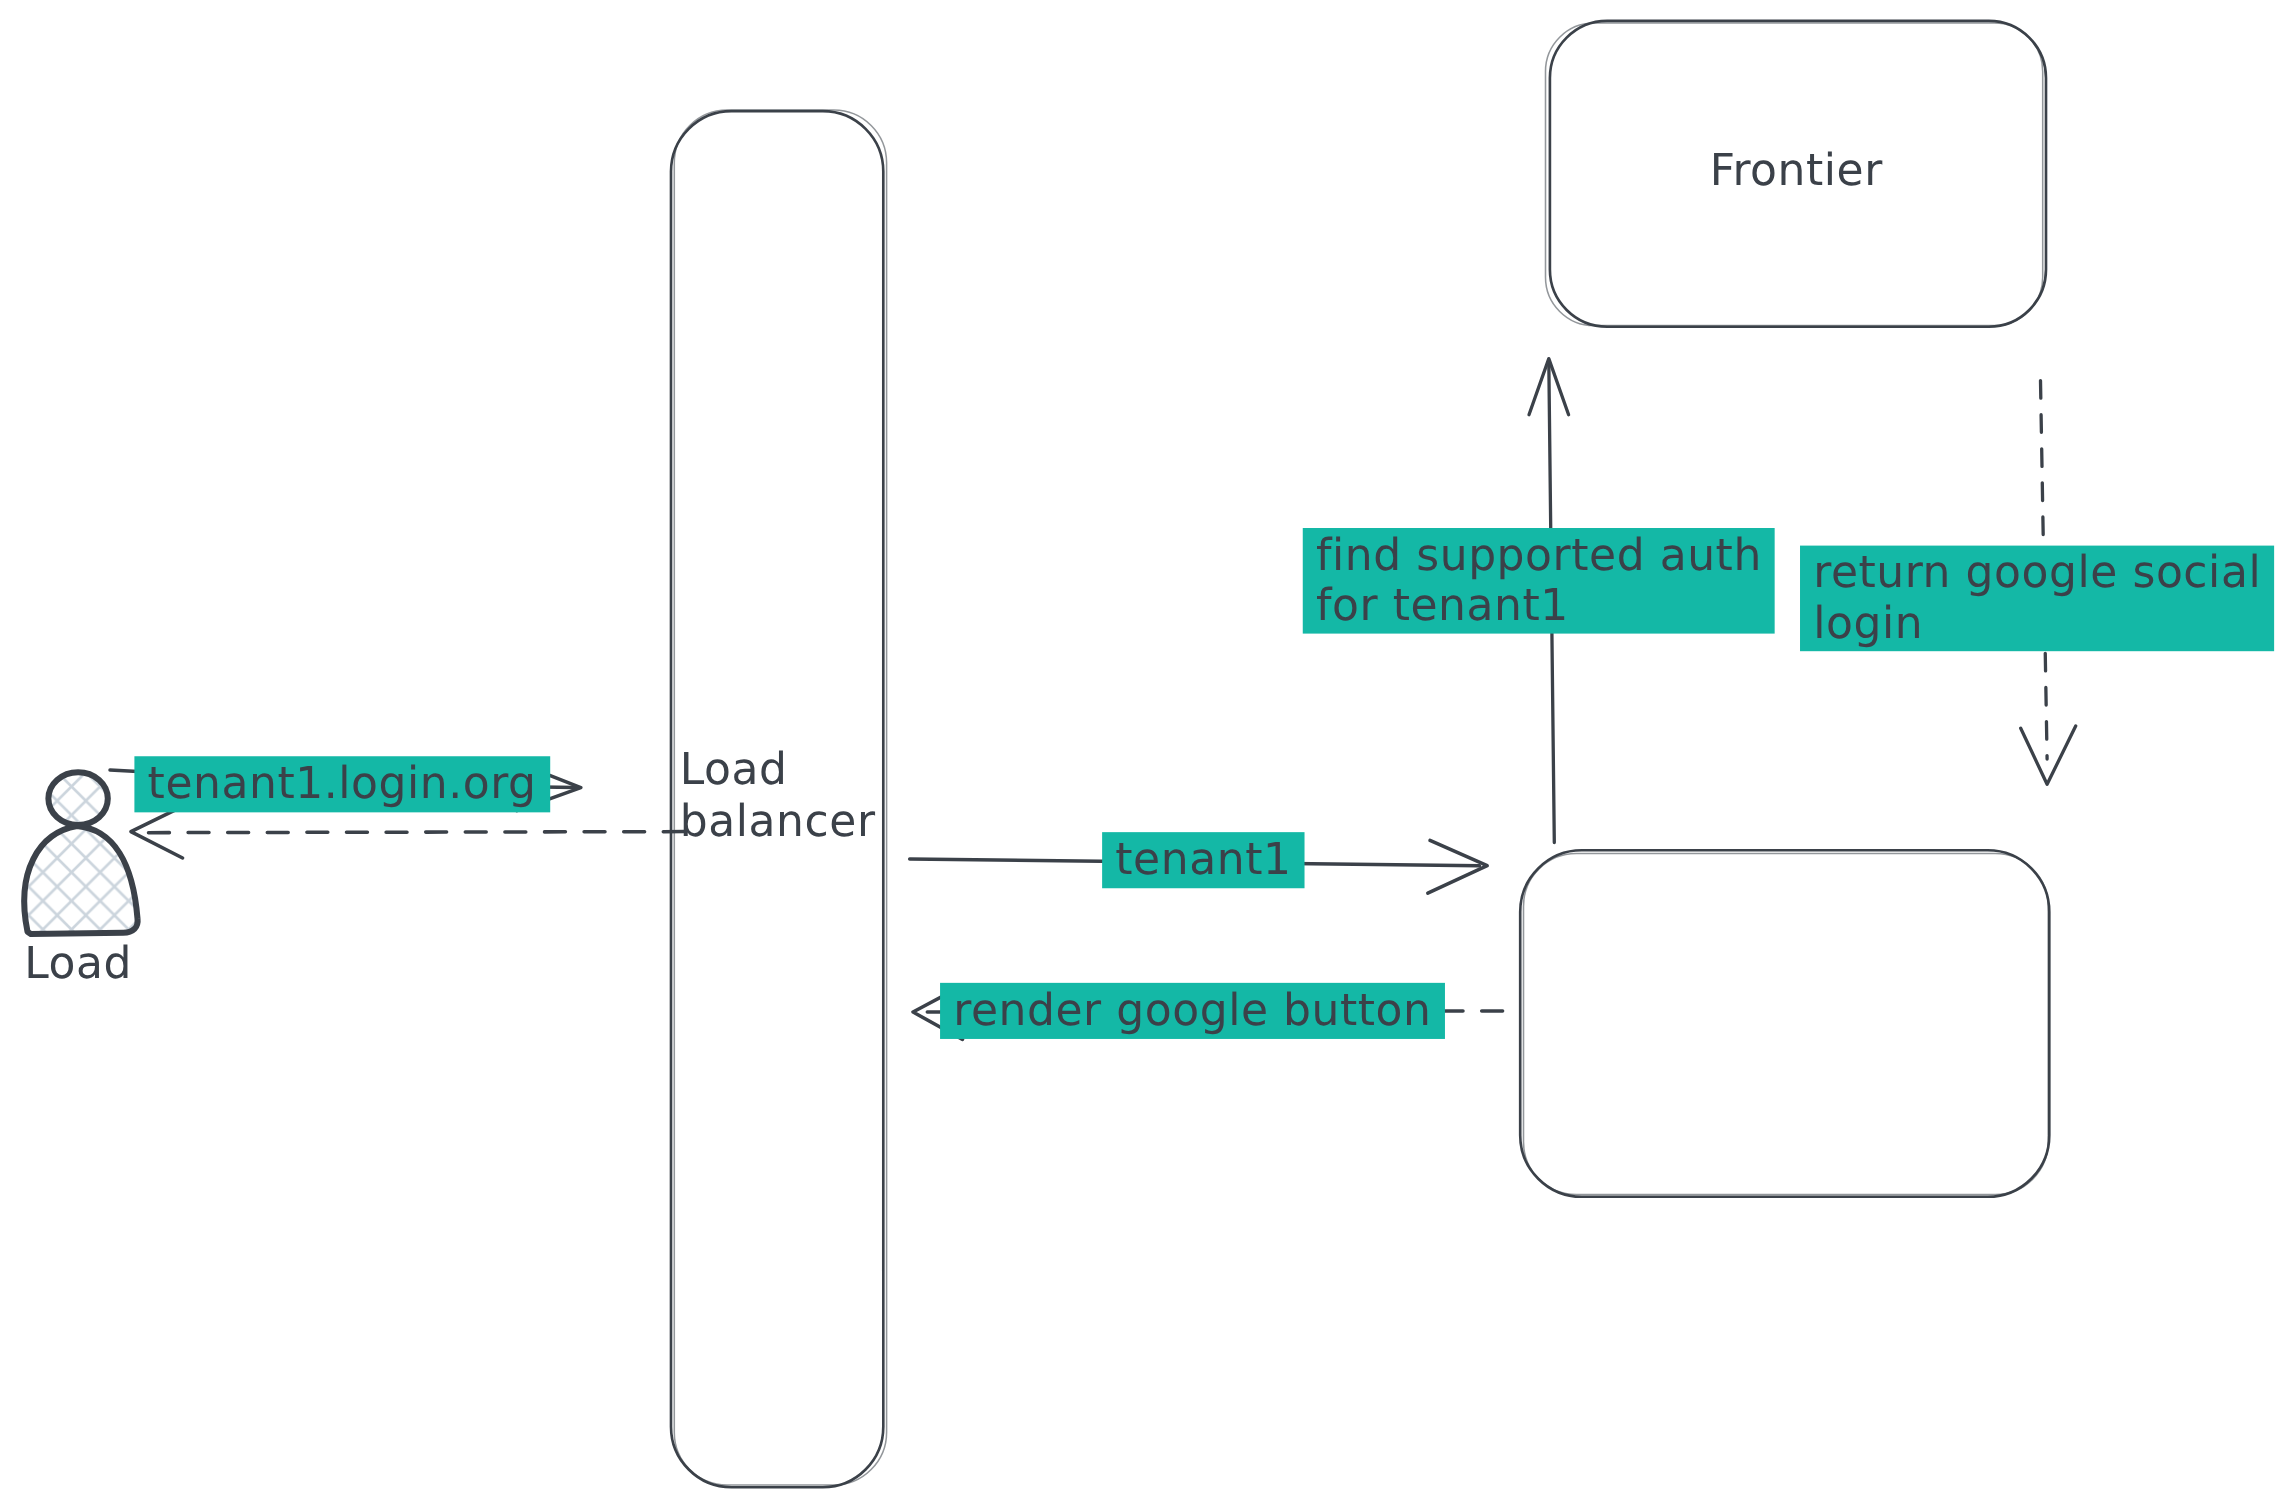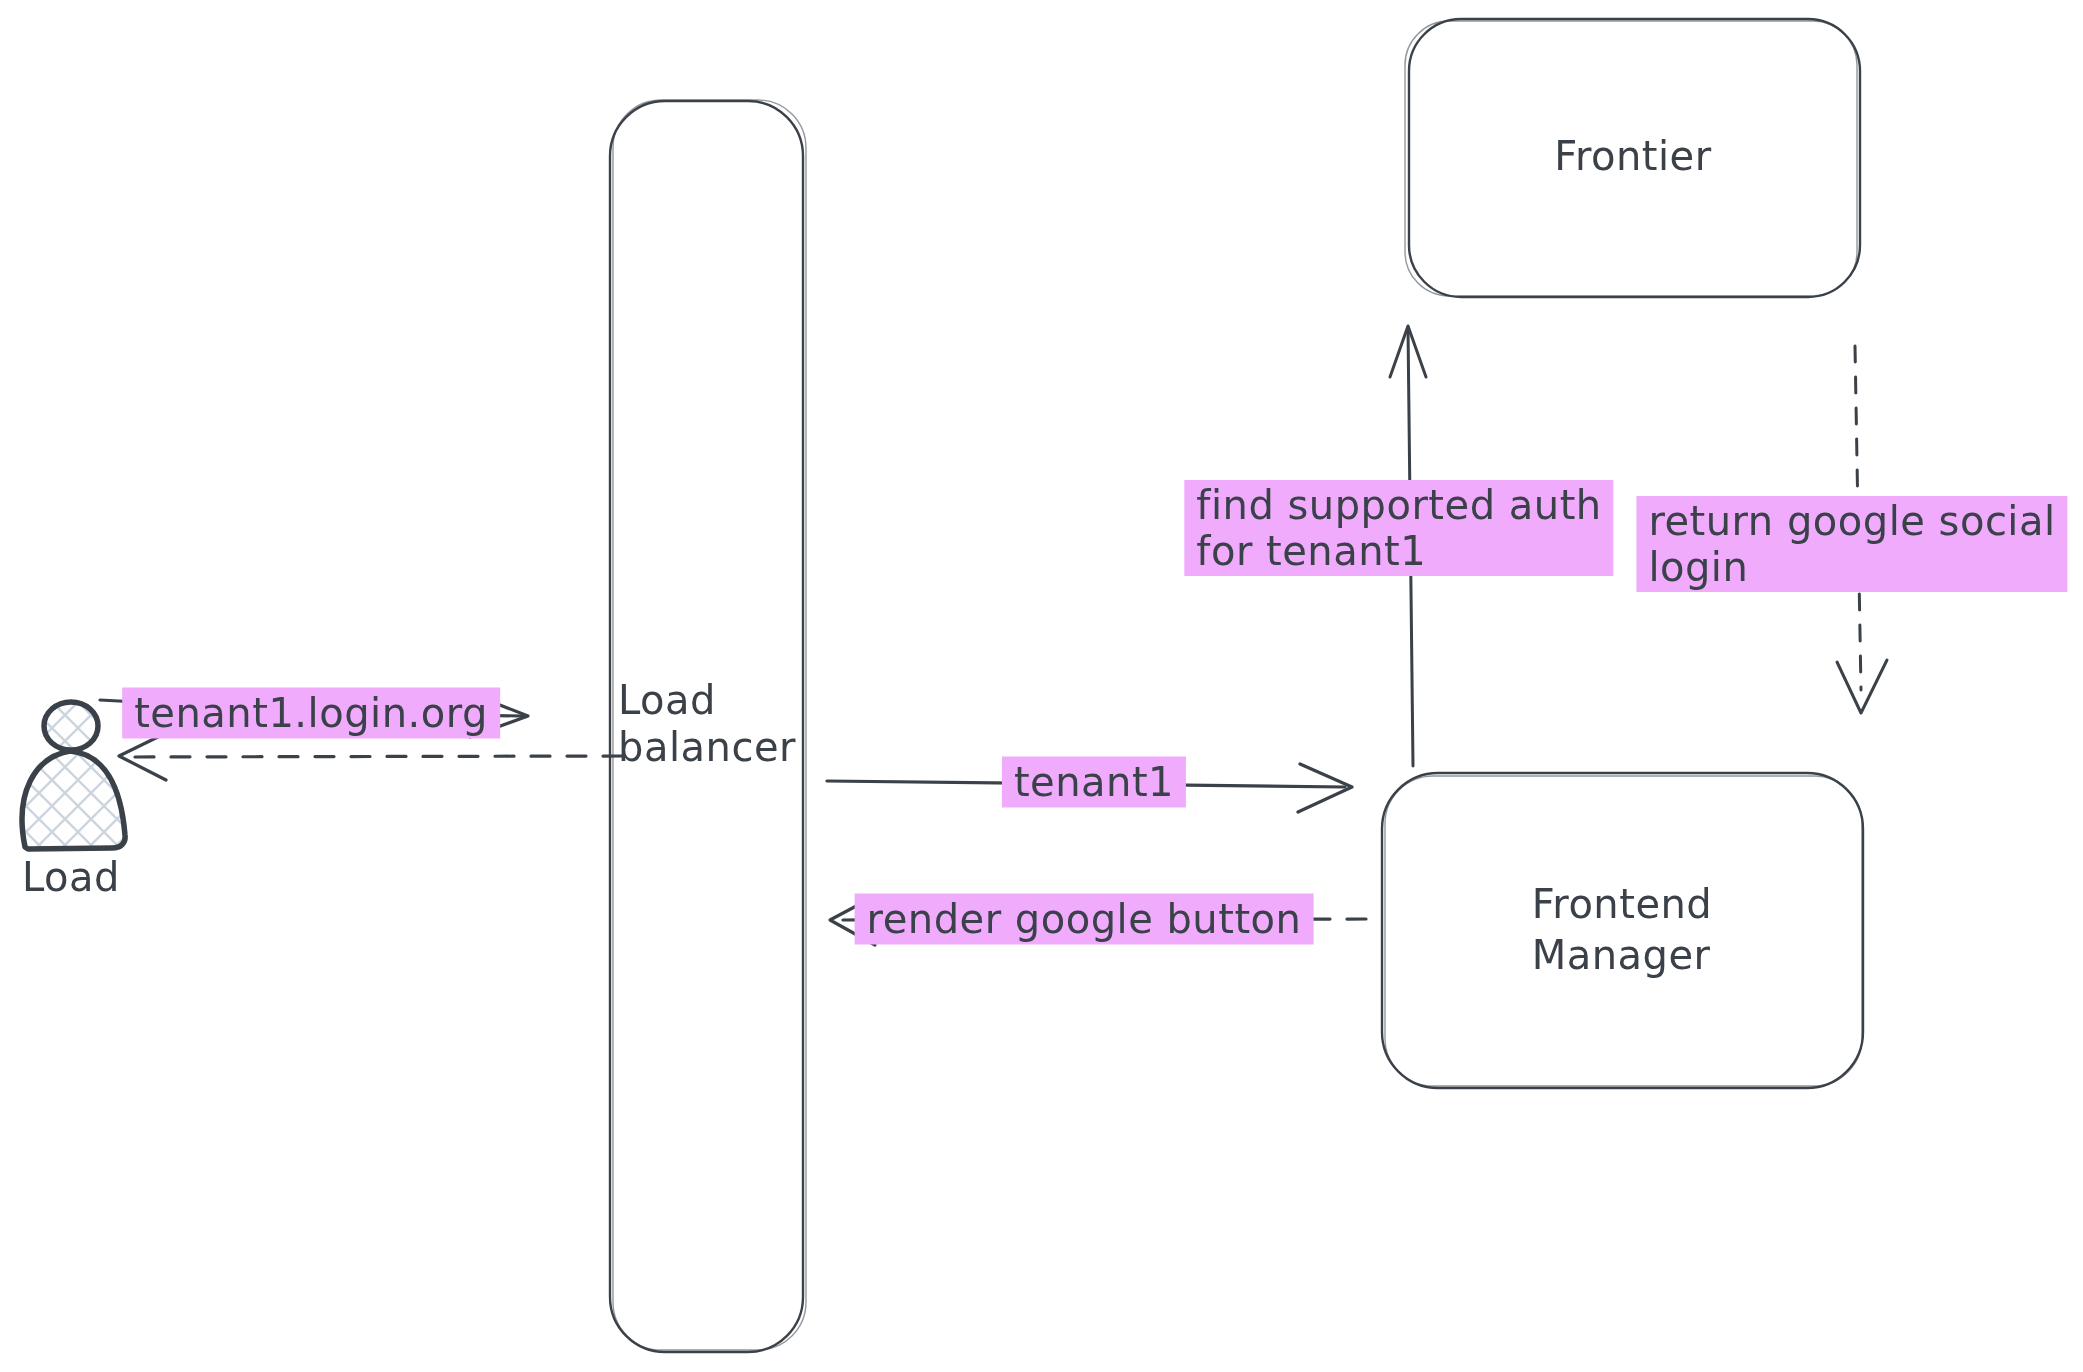--- a/index.html
+++ b/index.html
@@ -16,21 +16,21 @@
   .lbl {
     position: absolute;
     transform: translate(-50%, -50%);
     font-size: 40px;
     letter-spacing: 0.5px;
     color: #3b4149;
     white-space: nowrap;
     line-height: 47px;
   }
   .edge-lbl {
-    background: #f0abfc;
+    background: #14b8a6;
     padding: 2px 12px;
   }
 </style>
 </head>
 <body>
 
 <div id="canvas">
 
   <svg id="strokes" width="2083" height="1372" viewBox="0 0 2083 1372">
     <defs>
@@ -93,24 +93,20 @@
 
   <div class="lbl" style="left:71px; top:877px;">Load</div>
 
   <div class="lbl" style="left:707px; top:724px;">
     <div>Load</div>
     <div>balancer</div>
   </div>
 
   <div class="lbl" style="left:1633px; top:156px;">Frontier</div>
 
-  <div class="lbl" style="left:1622px; top:930px; line-height:51px;">
-    <div>Frontend</div>
-    <div>Manager</div>
-  </div>
 
   <div class="lbl edge-lbl" style="left:311px; top:713px;">tenant1.login.org</div>
 
   <div class="lbl edge-lbl" style="left:1094px; top:782px;">tenant1</div>
 
   <div class="lbl edge-lbl" style="left:1084px; top:919px;">render google button</div>
 
   <div class="lbl edge-lbl" style="left:1399px; top:528px; line-height:46px;">
     <div>find supported auth</div>
     <div>for tenant1</div>

